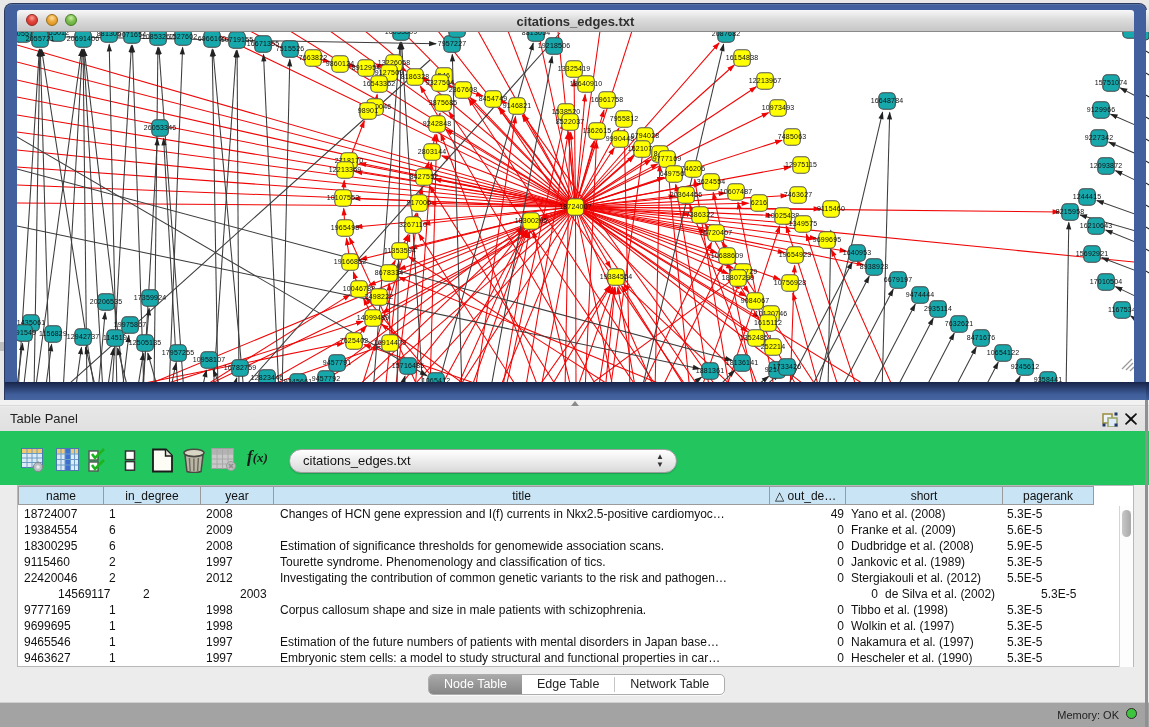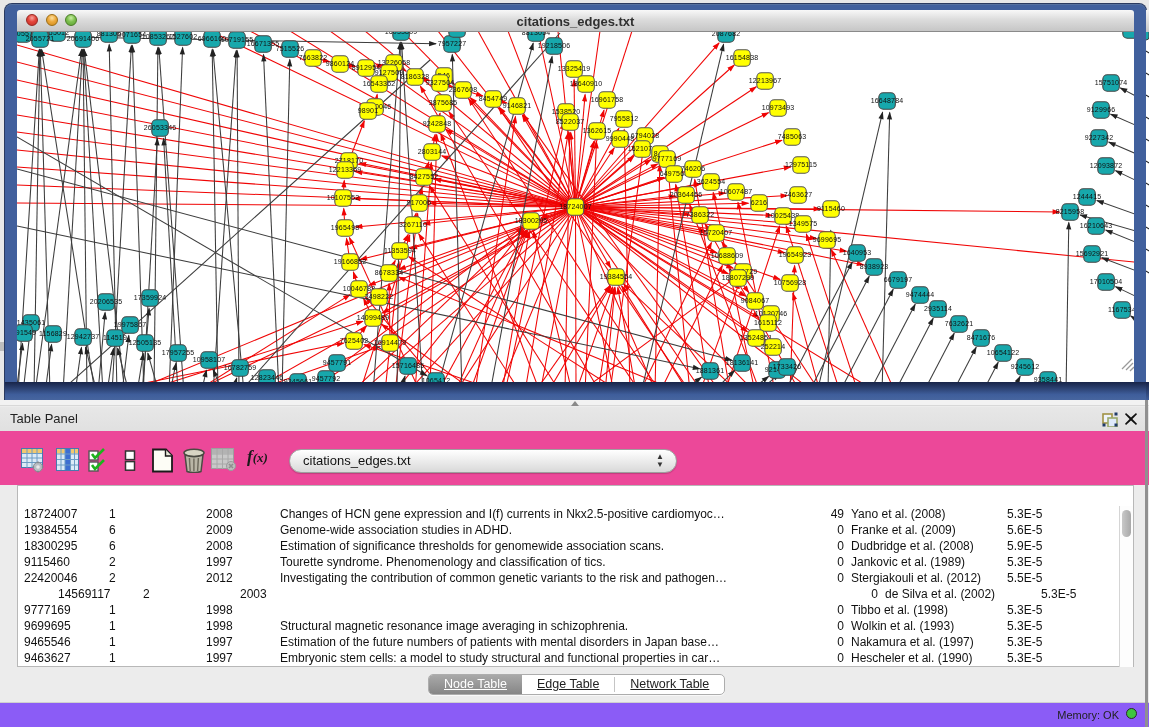--- a/index.html
+++ b/index.html
@@ -13,42 +13,42 @@
 #tl3 { left:48px; background:radial-gradient(circle at 50% 30%, #c9eea4 0%, #7ec04f 45%, #5ba233 100%); border:1px solid #4a7d27; }
 #canvas { position:absolute; left:17px; top:32px; width:1117px; height:350px; background:#ffffff; overflow:hidden; }
 #rstrip { position:absolute; left:1146px; top:32px; width:3px; height:350px; background:#fff; overflow:hidden; }
 #rstriptop { position:absolute; left:1146px; top:10px; width:3px; height:22px; background:linear-gradient(#f4f4f4,#c8c8c8); }
 #rstripblue { position:absolute; left:1146px; top:382px; width:3px; height:18px; background:linear-gradient(#182448,#3f5e9b); }
 #panel { position:absolute; left:0; top:400px; width:1149px; height:327px; background:#ececec; }
 #divider { position:absolute; left:0; top:0; width:1149px; height:6px; background:#f2f2f2; border-bottom:1px solid #d8d8d8; }
 #dimple { position:absolute; left:571px; top:1px; width:0; height:0; border-left:4px solid transparent; border-right:4px solid transparent; border-bottom:5px solid #8a8a8a; }
 #phead { position:absolute; left:0; top:7px; width:1149px; height:30px; background:linear-gradient(#e7e7e7,#dfdfdf); border-bottom:1px solid #cccccc; }
 #phead .t { position:absolute; left:10px; top:4px; font-size:13px; color:#222; }
-#toolbar { position:absolute; left:0; top:31px; width:1149px; height:54px; background:#ec4899; }
+#toolbar { position:absolute; left:0; top:31px; width:1149px; height:54px; background:#22c55e; }
 #combo { position:absolute; left:289px; top:18px; width:388px; height:24px; background:linear-gradient(#ffffff,#ececec 50%,#d9d9d9); border:1px solid #9e9e9e; border-radius:12px; box-shadow:0 1px 1px rgba(0,0,0,.18); font-size:13px; color:#111; line-height:22px; padding-left:13px; }
 #combo .arr { position:absolute; right:12px; top:3px; font-size:8px; color:#333; line-height:8px; text-align:center; }
 #tbl { position:absolute; left:17px; top:85px; width:1117px; height:182px; background:#fff; border:1px solid #b8b8b8; }
 .hrow { position:absolute; left:0; top:0; height:20px; width:1115px; }
 .hc { position:absolute; top:0; height:19px; background:#c9e4f4; border:1px solid #9b9b9b; font-size:12px; color:#111; text-align:center; line-height:18px; }
 .tr { position:absolute; left:0; height:16px; width:1100px; font-size:12px; color:#111; white-space:nowrap; }
 .tr div { position:absolute; top:0; line-height:16px; overflow:hidden; }
 .c1 { left:6px; width:80px; }
 .c2 { left:91px; width:90px; }
 .c3 { left:188px; width:70px; }
 .c4 { left:262px; width:490px; }
 .c5 { left:756px; width:70px;text-align:right; }
 .c6 { left:833px; width:155px; }
 .c7 { left:989px; width:95px; }
 #sb { position:absolute; right:0; top:20px; width:14px; height:161px; background:#fdfdfd; border-left:1px solid #d5d5d5; }
 #sbthumb { position:absolute; left:2px; top:4px; width:9px; height:27px; border-radius:5px; background:linear-gradient(90deg,#c8c8c8,#a8a8a8); }
 #tabs { position:absolute; left:428px; top:274px; height:21px; border:1px solid #adadad; border-radius:5px; background:#fff; box-shadow:0 1px 0 rgba(255,255,255,.7); font-size:12.5px; display:flex; overflow:hidden; }
-#tabs .seg { padding:0 15px; line-height:19px; color:#222;text-decoration:underline; }
+#tabs .seg { padding:0 15px; line-height:19px; color:#222; }
 #tabs .sel { background:linear-gradient(#a9a9a9,#868686); color:#fff; }
 #tabs .sep { width:1px; background:#c5c5c5; margin:2px 0; }
-#statusbar { position:absolute; left:0; top:302px; width:1149px; height:25px; background:#8b5cf6; border-top:1px solid #d0d0d0; }
+#statusbar { position:absolute; left:0; top:302px; width:1149px; height:25px; background:#a3a3a3; border-top:1px solid #d0d0d0; }
 #mem { position:absolute; right:30px; top:6px; font-size:11px; color:#222; }
 #memdot { position:absolute; right:12px; top:5px; width:11px; height:11px; border-radius:50%; background:#3fc43f; border:1.5px solid #2a2a2a; }
 #rdark { position:absolute; left:1145px; top:0; width:2.5px; height:327px; background:#909090; }
 .icon { position:absolute; top:17px; }
 </style></head>
 <body>
 <div id="win"></div>
 <div style="position:absolute;left:0;top:342px;width:4px;height:9px;background:#bdbdbd;"></div>
 <div id="winbottom"></div>
 <div id="titlebar">
@@ -722,35 +722,43 @@
       <rect x="0.5" y="0.5" width="22" height="20" fill="#c9c9c9" stroke="#9e9e9e"></rect>
       <rect x="1" y="1" width="21" height="4.5" fill="#b3b3b3"></rect>
       <path d="M1 6 H22 M1 11 H22 M1 16 H22 M6 1 V21 M11.5 1 V21 M17 1 V21" stroke="#a8a8a8"></path>
       <circle cx="20" cy="18" r="4.5" fill="#bdbdbd" stroke="#9b9b9b"></circle>
       <path d="M18 16 L22 20 M22 16 L18 20" stroke="#8f8f8f" stroke-width="1.6"></path>
     </svg>
     <div class="icon" style="left:247px;top:16px;font-size:17px;color:#1a1a1a;font-style:italic;font-family:'Liberation Serif',serif;font-weight:bold;">f<span style="font-size:13px;">(x)</span></div>
     <div id="combo">citations_edges.txt<div class="arr">▲<br>▼</div></div>
   </div>
   <div id="tbl">
+    <div class="hrow">
+      <div class="hc" style="left:0px;width:86px;">name</div>
+      <div class="hc" style="left:85px;width:98px;">in_degree</div>
+      <div class="hc" style="left:182px;width:74px;">year</div>
+      <div class="hc" style="left:255px;width:497px;">title</div>
+      <div class="hc" style="left:751px;width:77px;text-align:left;padding-left:5px;">△ out_de…</div>
+      <div class="hc" style="left:827px;width:158px;">short</div>
+      <div class="hc" style="left:984px;width:92px;">pagerank</div>
+    </div>
     <div style="position:absolute;left:0;top:20px;width:1100px;">
 <div class="tr" style="top: 0px;">
           <div class="c1">18724007</div>
           <div class="c2">1</div>
           <div class="c3">2008</div>
           <div class="c4">Changes of HCN gene expression and I(f) currents in Nkx2.5-positive cardiomyoc…</div>
           <div class="c5">49</div>
           <div class="c6">Yano et al. (2008)</div>
           <div class="c7">5.3E-5</div>
         </div>
 <div class="tr" style="top: 16px;">
           <div class="c1">19384554</div>
           <div class="c2">6</div>
           <div class="c3">2009</div>
-          <div class="c4">Genome-wide association studies in ADHD.</div>
           <div class="c5">0</div>
           <div class="c6">Franke et al. (2009)</div>
           <div class="c7">5.6E-5</div>
         </div>
 <div class="tr" style="top: 32px;">
           <div class="c1">18300295</div>
           <div class="c2">6</div>
           <div class="c3">2008</div>
           <div class="c4">Estimation of significance thresholds for genomewide association scans.</div>
           <div class="c5">0</div>
@@ -780,31 +788,31 @@
           <div class="c2">2</div>
           <div class="c3">2003</div>
           <div class="c5">0</div>
           <div class="c6">de Silva et al. (2002)</div>
           <div class="c7">5.3E-5</div>
         </div>
 <div class="tr" style="top: 96px;">
           <div class="c1">9777169</div>
           <div class="c2">1</div>
           <div class="c3">1998</div>
+          <div class="c4">Corpus callosum shape and size in male patients with schizophrenia.</div>
           <div class="c5">0</div>
           <div class="c6">Tibbo et al. (1998)</div>
           <div class="c7">5.3E-5</div>
         </div>
 <div class="tr" style="top: 112px;">
           <div class="c1">9699695</div>
           <div class="c2">1</div>
           <div class="c3">1998</div>
-          <div class="c4">Structural magnetic resonance image averaging in schizophrenia.</div>
           <div class="c5">0</div>
-          <div class="c6">Wolkin et al. (1993)</div>
+          <div class="c6">Wolkin et al. (1997)</div>
           <div class="c7">5.3E-5</div>
         </div>
 <div class="tr" style="top: 128px; text-decoration: underline;">
           <div class="c1">9465546</div>
           <div class="c2">1</div>
           <div class="c3">1997</div>
           <div class="c4">Estimation of the future numbers of patients with mental disorders in Japan base…</div>
           <div class="c5">0</div>
           <div class="c6">Nakamura et al. (1997)</div>
           <div class="c7">5.3E-5</div>

